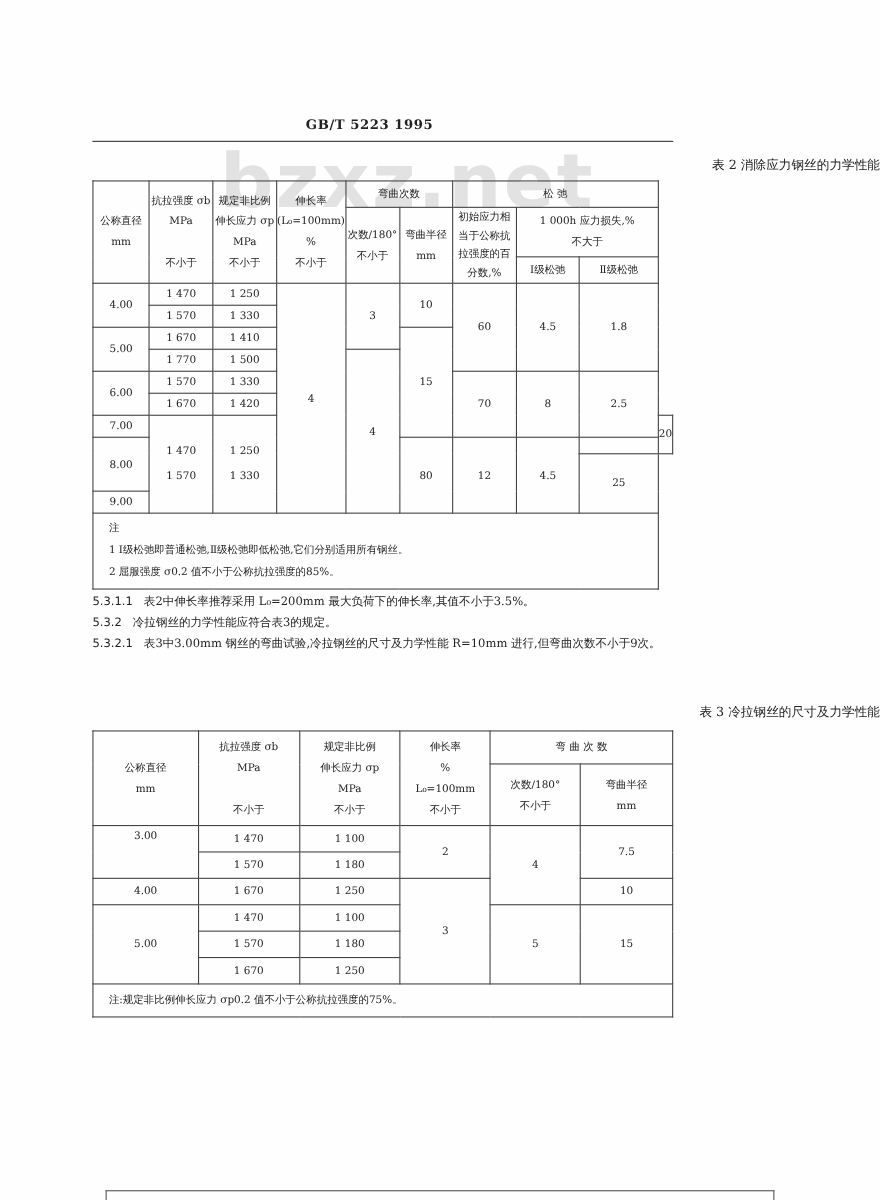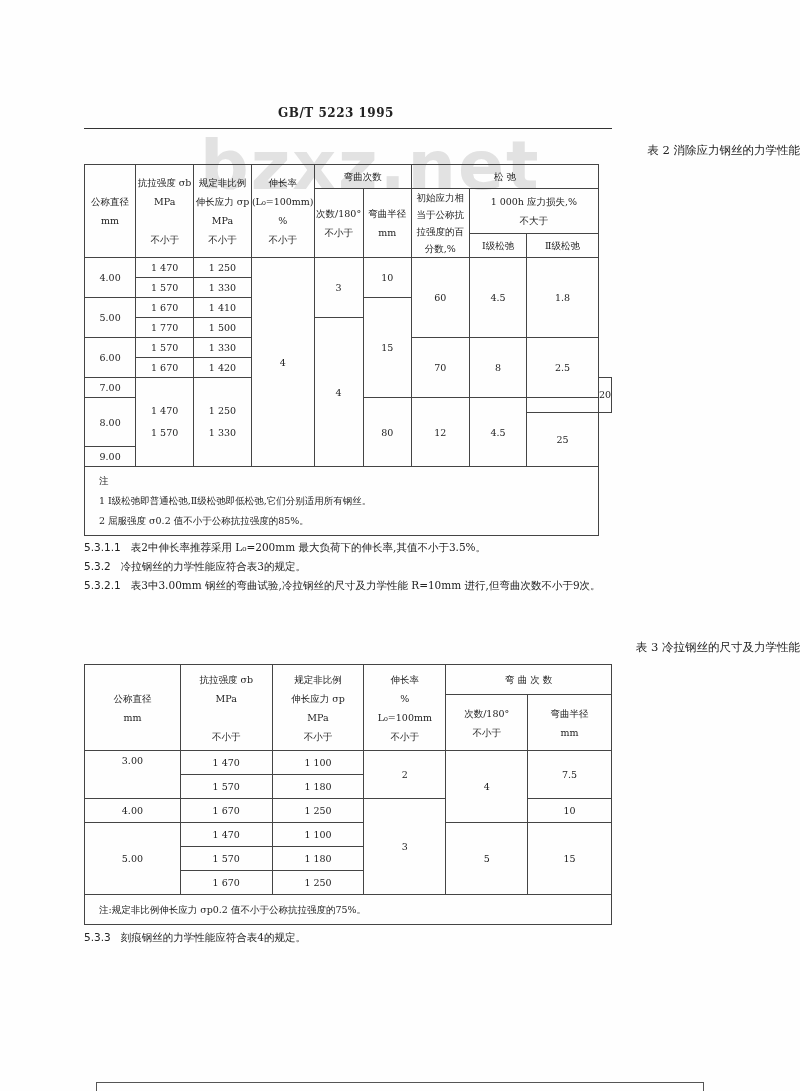--- a/index.html
+++ b/index.html
@@ -265,16 +265,15 @@
     <td>1 670</td>
     <td>1 250</td>
   </tr>
   <tr style="height:30px">
     <td colspan="6" class="noteblock">注:规定非比例伸长应力 σp0.2 值不小于公称抗拉强度的75%。</td>
   </tr>
 </tbody>
   </table>
 
 <div class="abs para" style="top:928px;">
-  <div><span class="num">5.3.3</span><span>刻痕钢丝的力学性能应符合表4的规定。</span></div>
 </div>
 
 <div class="abs frame"></div>
 
 </body></html>

